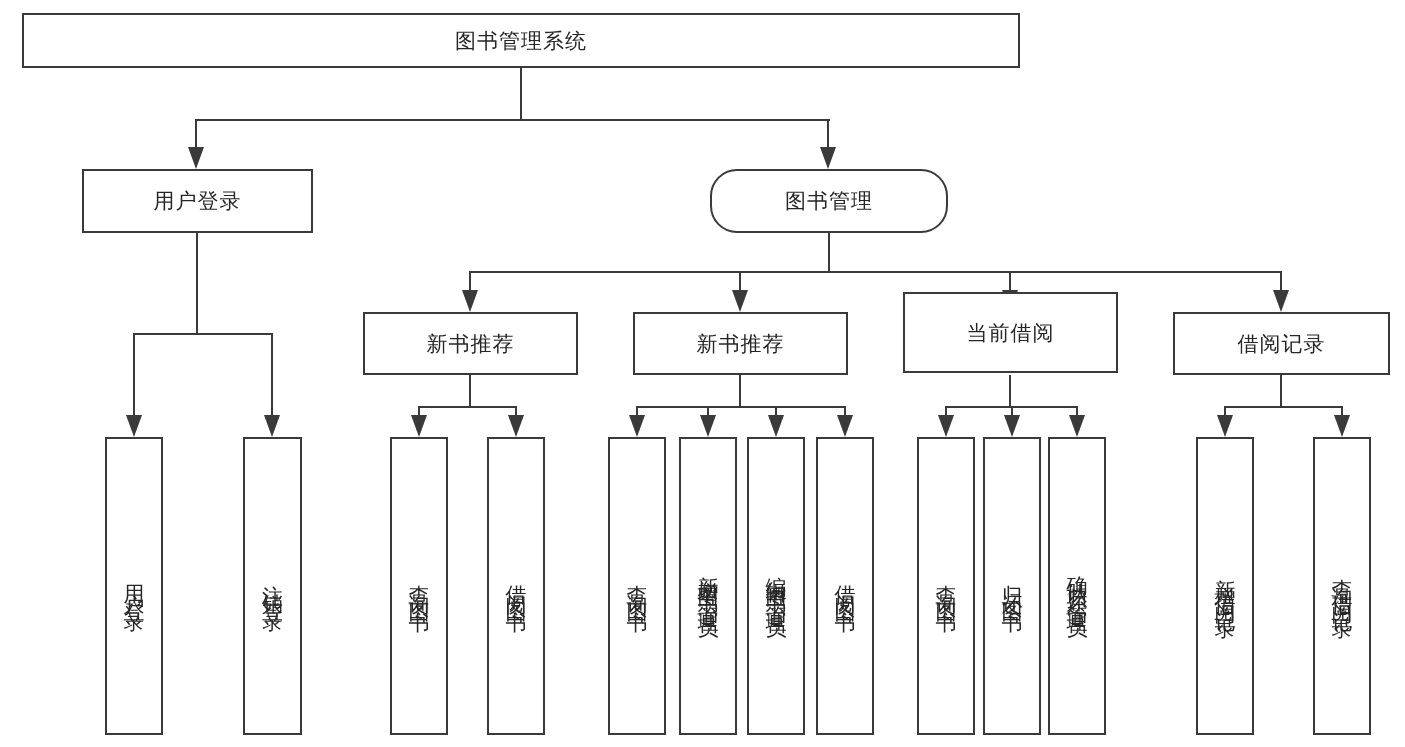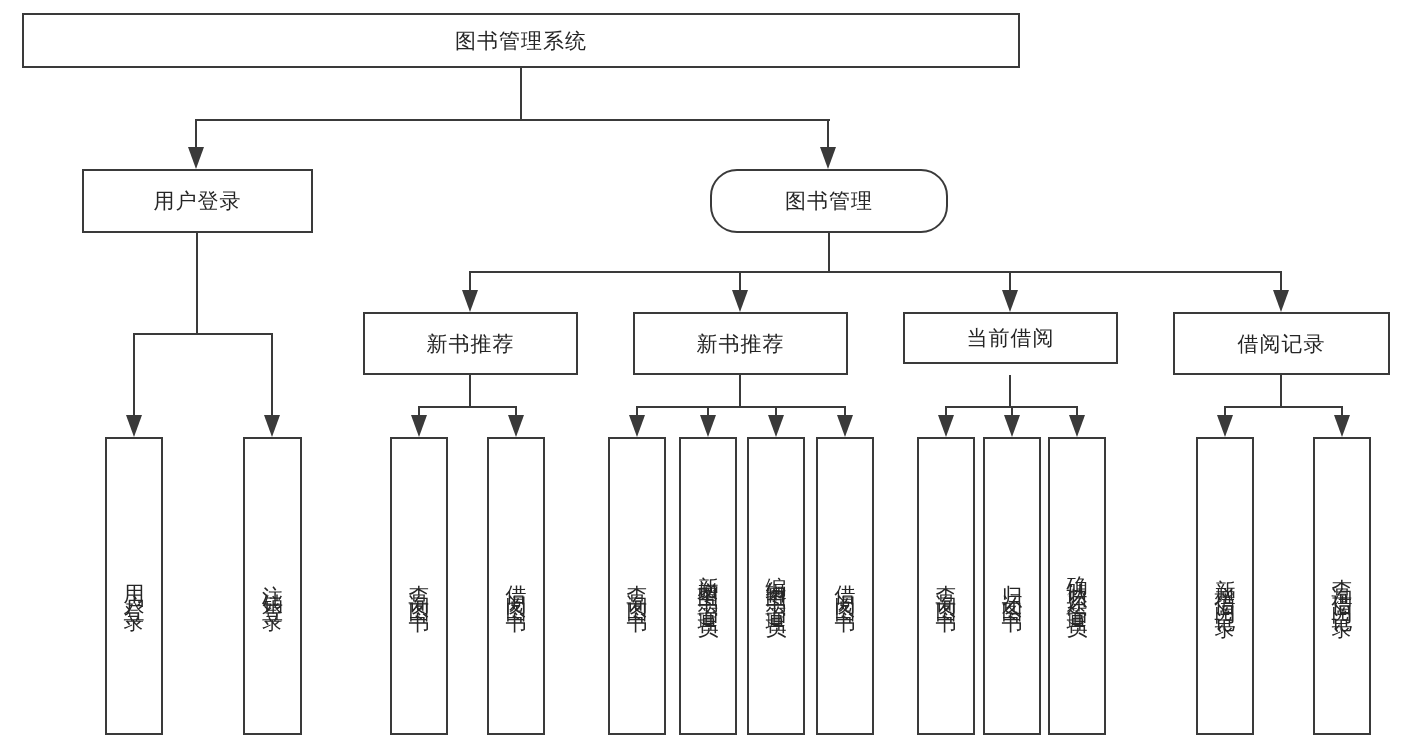--- a/index.html
+++ b/index.html
@@ -83,21 +83,21 @@
   <div class="arrow" style="left:1002px;top:290px;"></div>
   <div class="vline" style="left:1280px;top:271px;height:20px;"></div>
   <div class="arrow" style="left:1273px;top:290px;"></div>
 
   <div class="box" style="left:363px;top:312px;width:215px;height:63px;">
     <span class="hlabel">新书推荐</span>
   </div>
   <div class="box" style="left:633px;top:312px;width:215px;height:63px;">
     <span class="hlabel">新书推荐</span>
   </div>
-  <div class="box" style="left:903px;top:312px;width:215px;height:52px;">
+  <div class="box" style="left:903px;top:292px;width:215px;height:81px;">
     <span class="hlabel">当前借阅</span>
   </div>
   <div class="box" style="left:1173px;top:312px;width:217px;height:63px;">
     <span class="hlabel">借阅记录</span>
   </div>
 
   <div class="vline" style="left:469px;top:375px;height:33px;"></div>
   <div class="hline" style="left:418px;top:406px;width:99px;"></div>
   <div class="vline" style="left:418px;top:406px;height:10px;"></div>
   <div class="arrow" style="left:411px;top:415px;"></div>

